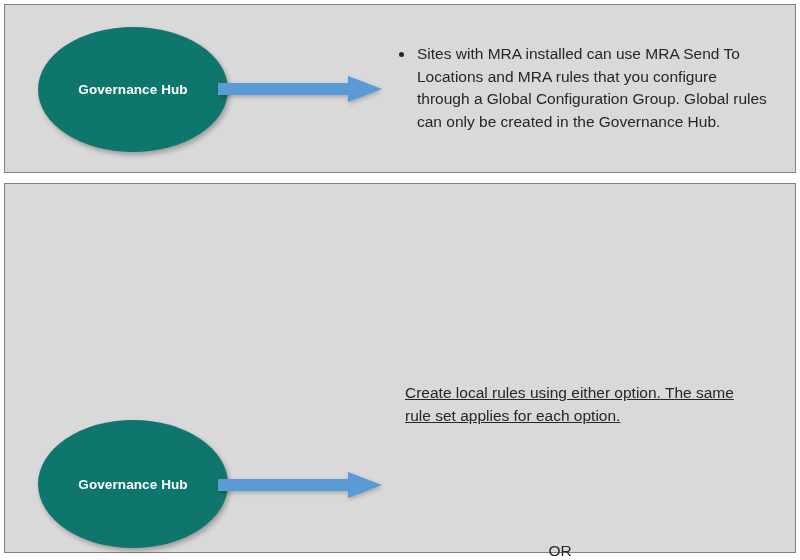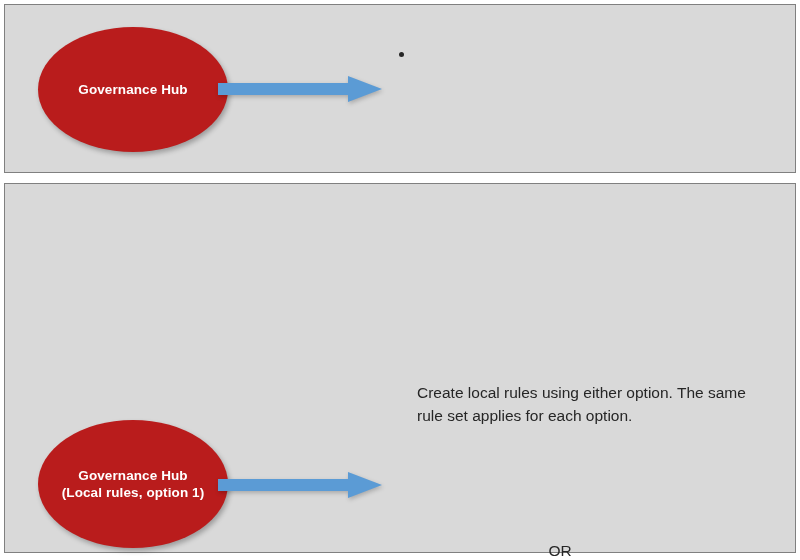--- a/index.html
+++ b/index.html
@@ -20,21 +20,21 @@
     background: #d9d9d9;
     border: 1px solid #808080;
     box-sizing: border-box;
   }
   #panel-global  { left: 4px;  top: 4px;   width: 792px; height: 169px; }
   #panel-local   { left: 4px;  top: 183px; width: 792px; height: 370px; }
 
   
   .node-ellipse {
     position: absolute;
-    background: #b91c1c;
+    background: #0f766e;
     border-radius: 50%;
     box-shadow: 2px 3px 5px rgba(0,0,0,0.28);
     display: flex;
     align-items: center;
     justify-content: center;
     text-align: center;
     color: #ffffff;
     font-weight: bold;
     font-size: 13.5px;
     line-height: 17px;
@@ -69,21 +69,21 @@
     position: absolute;
     left: 4px;
     top: 9px;
     width: 5px;
     height: 5px;
     border-radius: 50%;
     background: #262626;
   }
 
   #text-global   { left: 390px; top: 38px;  width: 372px; }
-  #text-intro    { left: 412px; top: 198px; width: 350px; }
+  #text-intro    { left: 400px; top: 198px; width: 350px; text-decoration: underline; }
   #text-option1  { left: 390px; top: 272px; width: 372px; }
   #text-or       { left: 390px; top: 356px; width: 330px; text-align: center; }
 </style>
 </head>
 <body>
 
 <div class="panel" id="panel-global">
 
   <div class="node-ellipse" id="ellipse-governance-global">
     <div>
@@ -93,35 +93,35 @@
 
   <div class="arrow" id="arrow-global">
     <svg width="164" height="26" viewBox="0 0 164 26">
       <polygon points="0,7 130,7 130,0 164,13 130,26 130,19 0,19" fill="#5b9bd5"></polygon>
     </svg>
   </div>
 
   <div class="text-block" id="text-global">
     <div class="bullet-item">
       <span class="bullet-dot"></span>
+      <span>Sites with MRA installed can use MRA Send To Locations and MRA rules that you configure through a Global Configuration Group. Global rules can only be created in the Governance Hub.</span>
     </div>
   </div>
 
 </div>
 
 <div class="panel" id="panel-local">
 
   <div class="text-block" id="text-intro">
     <span>Create local rules using either option. The same rule set applies for each option.</span>
   </div>
 
   <div class="node-ellipse" id="ellipse-governance-local">
     <div>
       <span>Governance Hub</span>
-      <span>(Local rules, option 1)</span>
     </div>
   </div>
 
   <div class="arrow" id="arrow-local1">
     <svg width="164" height="26" viewBox="0 0 164 26">
       <polygon points="0,7 130,7 130,0 164,13 130,26 130,19 0,19" fill="#5b9bd5"></polygon>
     </svg>
   </div>
 
 

